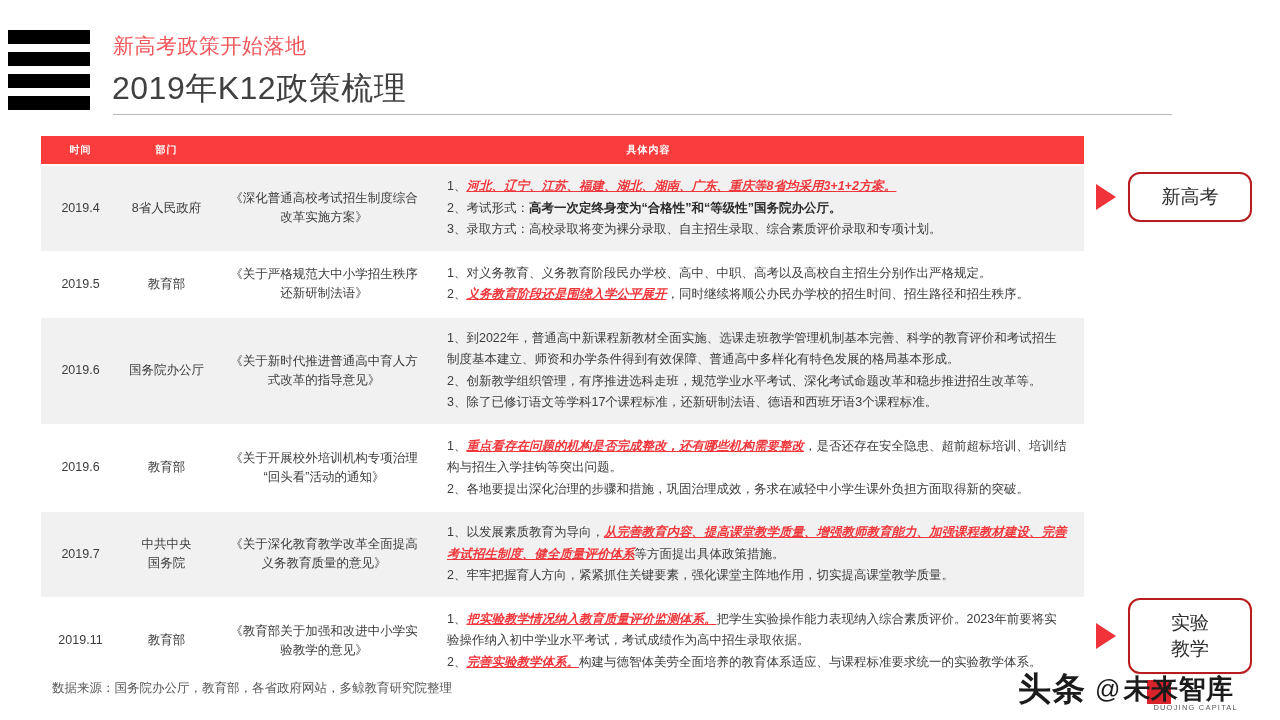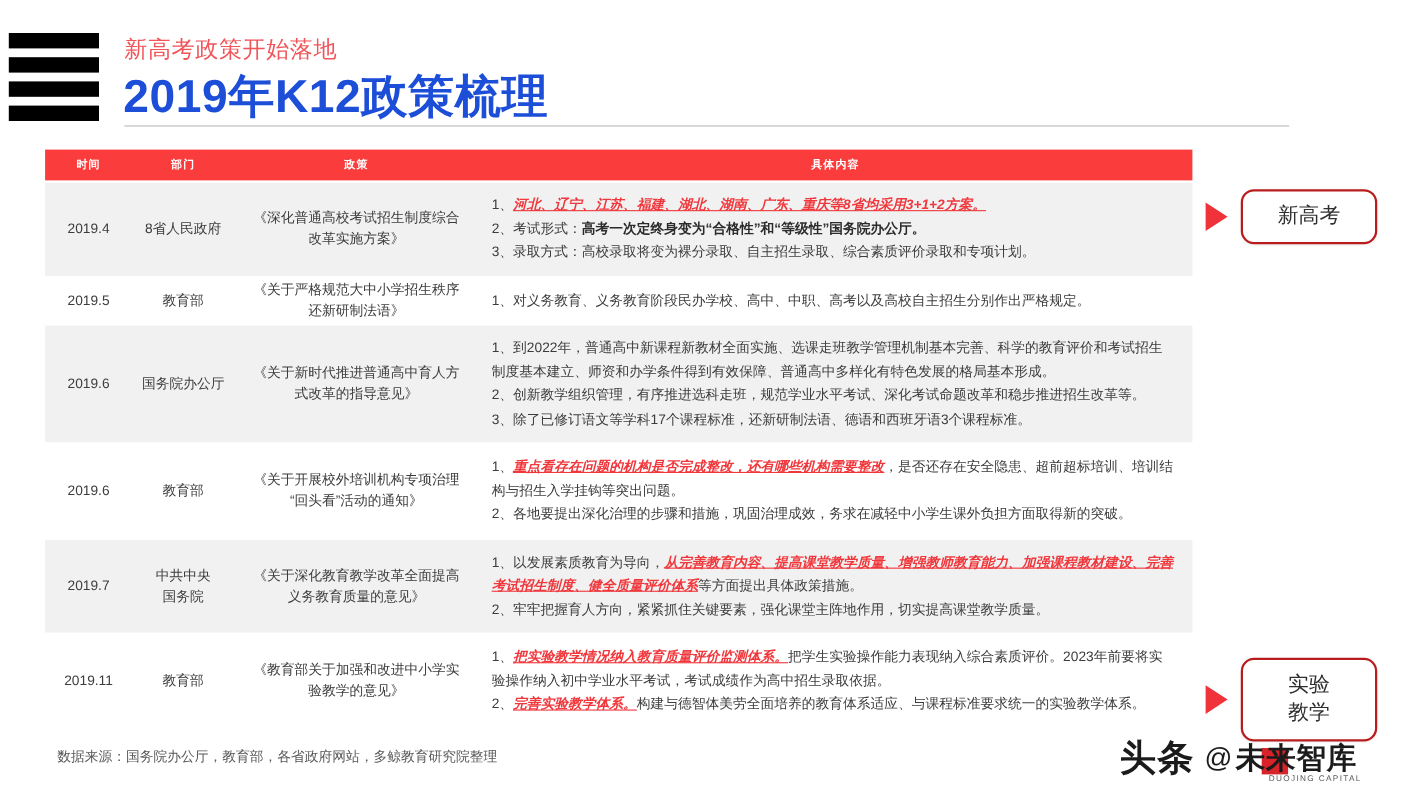--- a/index.html
+++ b/index.html
@@ -46,24 +46,24 @@
     font-size: 21px;
     line-height: 26px;
     color: #f0555a;
     letter-spacing: 0.5px;
     white-space: nowrap;
   }
   #page-title {
     position: absolute;
     left: 112px;
     top: 66px;
-    font-size: 42px;
+    font-size: 32px;
     line-height: 44px;
-    color: #1d4ed8;
-    font-weight: 700;
+    color: #404040;
+    font-weight: 400;
     letter-spacing: 0.5px;
     white-space: nowrap;
   }
   #title-rule {
     position: absolute;
     left: 113px;
     top: 114px;
     width: 1059px;
     height: 1px;
     background: #b9b9b9;
@@ -227,21 +227,20 @@
   </div>
   <div id="eyebrow">新高考政策开始落地</div>
   <div id="page-title">2019年K12政策梳理</div>
   <div id="title-rule"></div>
 </div>
 
 <div id="policy-table">
   <div class="thead">
     <div class="th col-time">时间</div>
     <div class="th col-dept">部门</div>
-    <div class="th col-policy">政策</div>
     <div class="th col-detail">具体内容</div>
   </div>
 
   <div class="trow odd">
     <div class="cell center col-time">2019.4</div>
     <div class="cell center col-dept">8省人民政府</div>
     <div class="cell center col-policy">
       <div>《深化普通高校考试招生制度综合</div>
       <div>改革实施方案》</div>
     </div>
@@ -254,20 +253,21 @@
 
   <div class="trow even">
     <div class="cell center col-time">2019.5</div>
     <div class="cell center col-dept">教育部</div>
     <div class="cell center col-policy">
       <div>《关于严格规范大中小学招生秩序</div>
       <div>还新研制法语》</div>
     </div>
     <div class="cell detail col-detail">
       <div class="line"><span>1、</span><span>对义务教育、义务教育阶段民办学校、高中、中职、高考以及高校自主招生分别作出严格规定。</span></div>
+      <div class="line"><span>2、</span><span class="em-red">义务教育阶段还是围绕入学公平展开</span><span>，同时继续将顺公办民办学校的招生时间、招生路径和招生秩序。</span></div>
     </div>
   </div>
 
   <div class="trow odd">
     <div class="cell center col-time">2019.6</div>
     <div class="cell center col-dept">国务院办公厅</div>
     <div class="cell center col-policy">
       <div>《关于新时代推进普通高中育人方</div>
       <div>式改革的指导意见》</div>
     </div>

